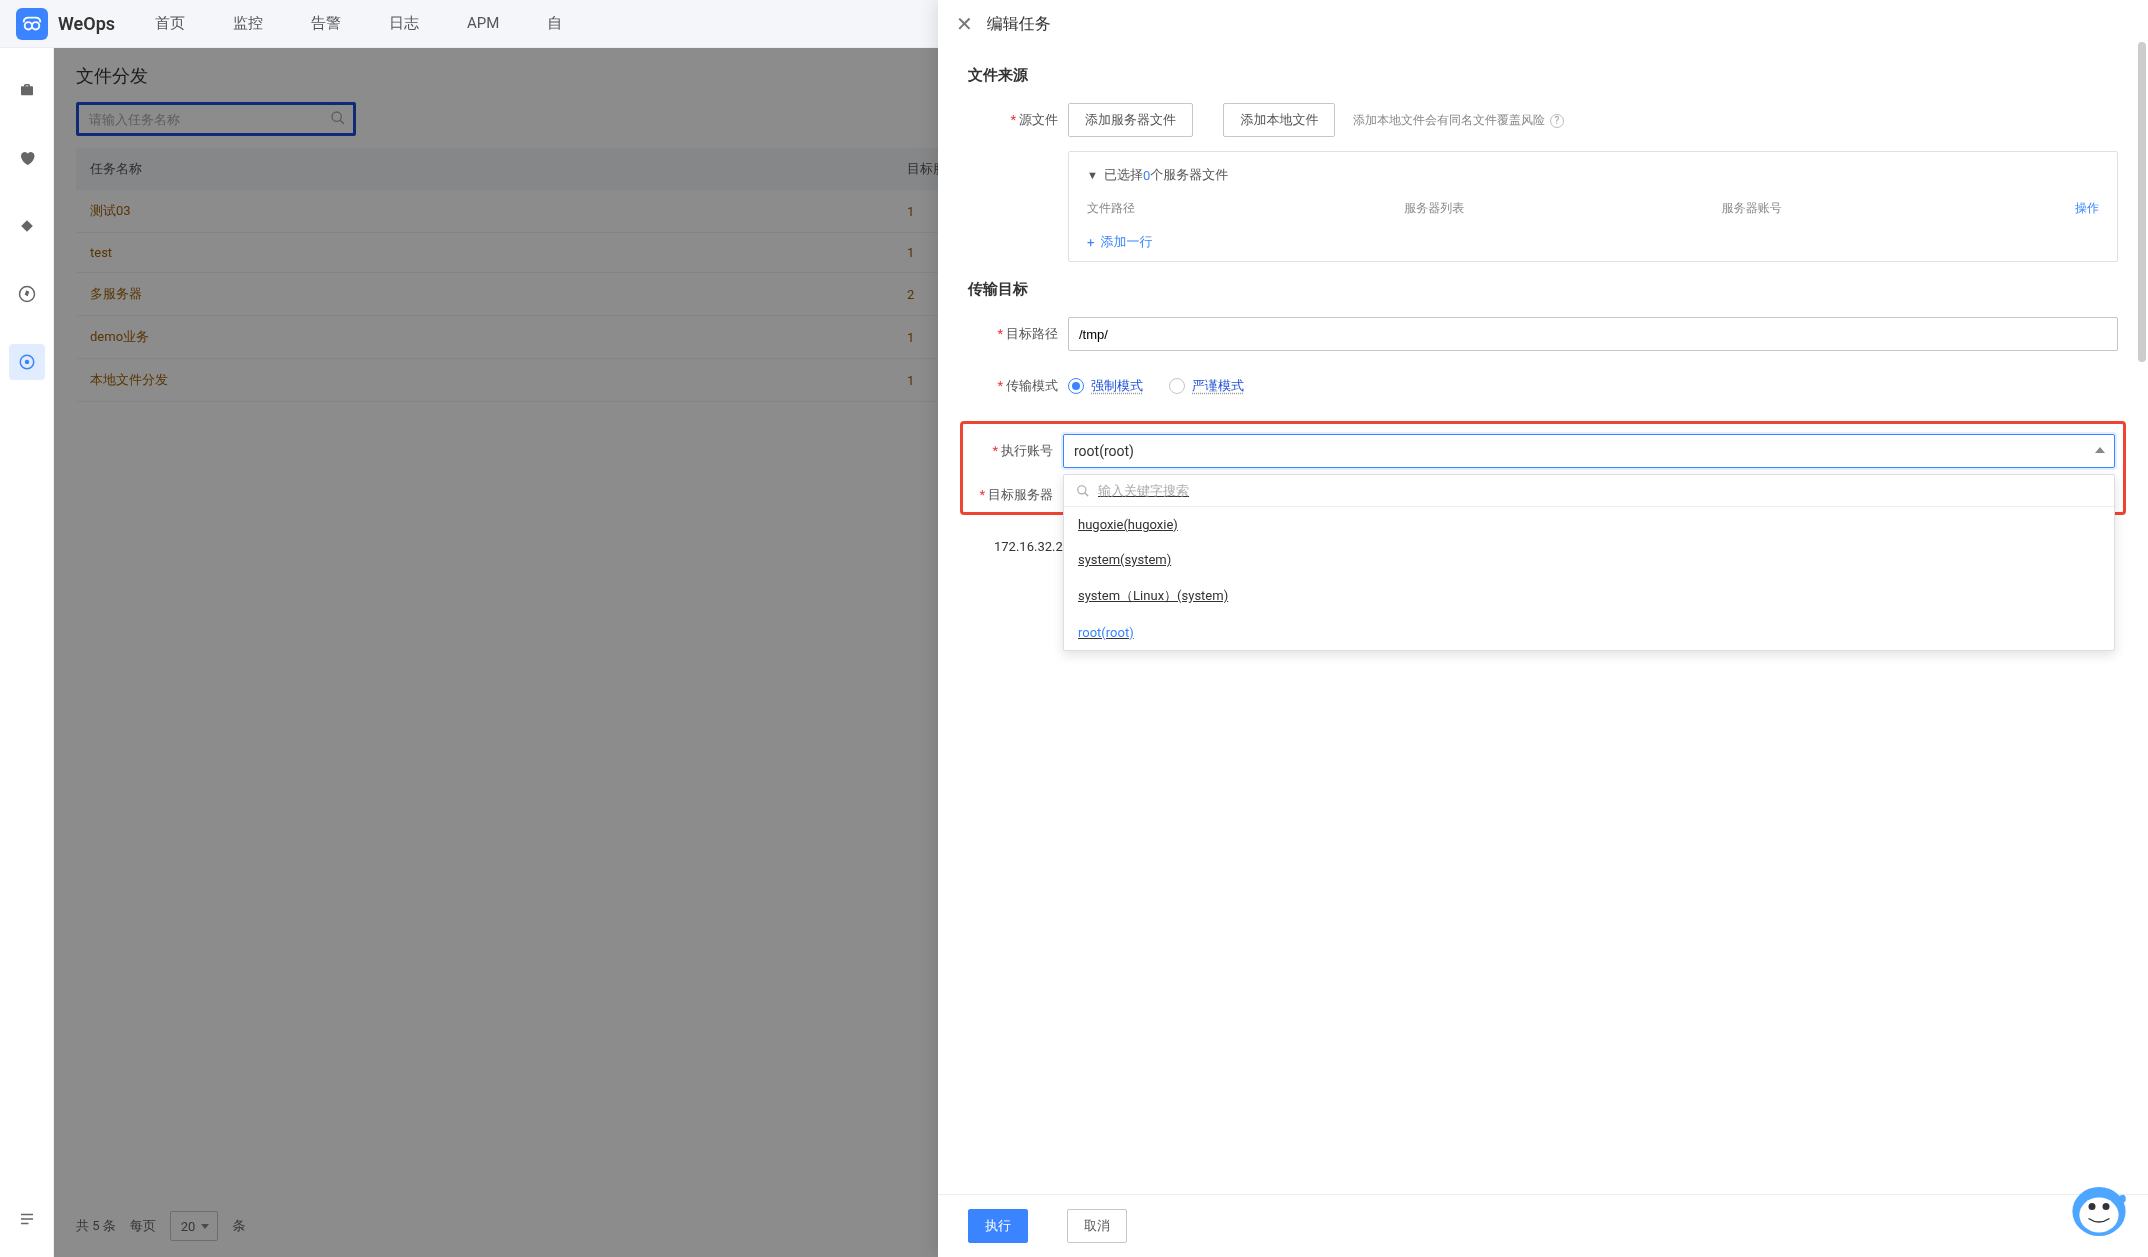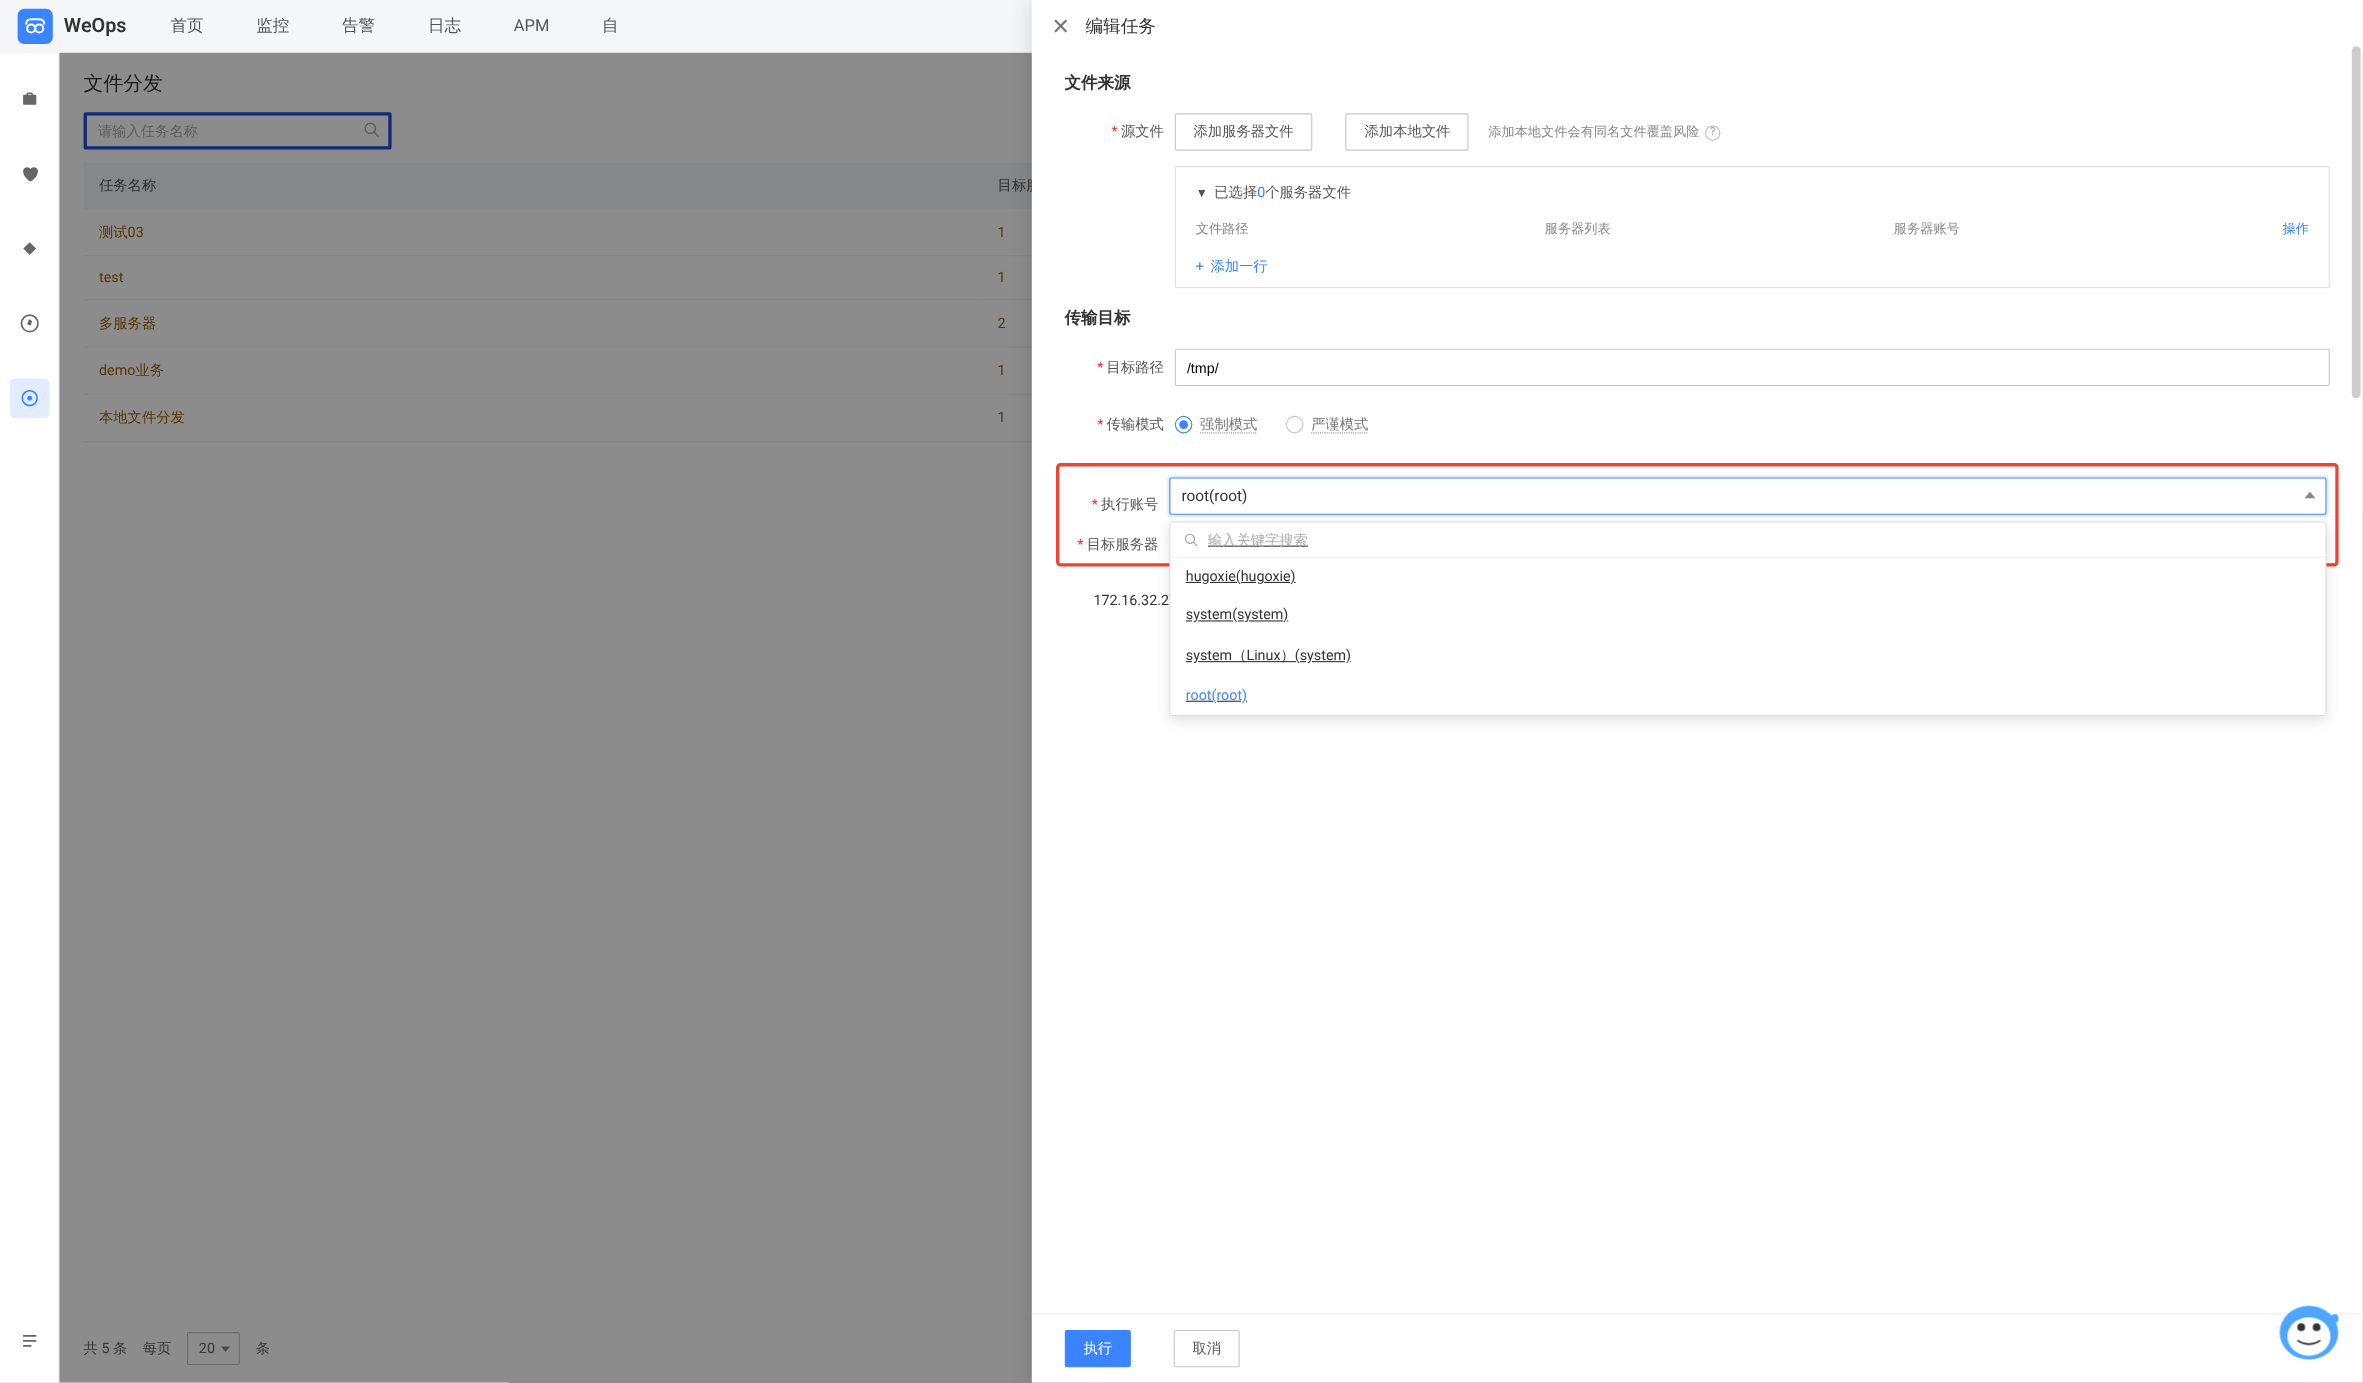--- a/index.html
+++ b/index.html
@@ -70,21 +70,21 @@
     .sel-head .tri { font-size: 11px; margin-right: 6px; }
     .sel-head .cnt { color: #3a84ff; }
     .mini-head { display: flex; font-size: 12px; color: #888; margin-bottom: 10px; }
     .mini-col { flex: 1; }
     .mini-col.act { flex: 0 0 60px; text-align: right; color: #3a84ff; }
     .add-one { color: #3a84ff; font-size: 13px; cursor: pointer; margin-top: 6px; display: inline-flex; align-items: center; gap: 6px; }
     
     input.txt { width: 100%; height: 34px; border: 1px solid #c4c6cc; border-radius: 2px; padding: 0 10px; font-size: 13px; outline: none; }
     
     .radio-group { display: flex; align-items: center; gap: 26px; height: 34px; }
-    .radio-opt { display: inline-flex; align-items: center; gap: 7px; cursor: pointer; font-size: 13px; color: #737373; }
+    .radio-opt { display: inline-flex; align-items: center; gap: 7px; cursor: pointer; font-size: 13px; color: #1d4ed8; }
     .radio-circle { width: 16px; height: 16px; border: 1px solid #c4c6cc; border-radius: 50%; display: inline-flex; align-items: center; justify-content: center; }
     .radio-circle.checked { border-color: #3a84ff; }
     .radio-circle.checked::after { content: ''; width: 8px; height: 8px; border-radius: 50%; background: #3a84ff; }
     .radio-label { text-decoration: underline dotted #999; text-underline-offset: 3px; }
     
     .highlight-area { border: 3px solid #e43; border-radius: 4px; padding: 10px 8px 8px 0; margin: 8px -8px 14px -8px; }
     
     .select-wrap { position: relative; }
     .select-box { border: 1px solid #3a84ff; border-radius: 2px; height: 34px; padding: 0 30px 0 10px; display: flex; align-items: center; cursor: pointer; box-shadow: 0 0 0 2px rgba(58,132,255,0.15); }
     .select-arrow { position: absolute; right: 10px; top: 13px; border-left: 5px solid transparent; border-right: 5px solid transparent; border-bottom: 6px solid #888; }
@@ -283,21 +283,21 @@
           </label>
           <label class="radio-opt">
             <span class="radio-circle"></span>
             <span class="radio-label">严谨模式</span>
           </label>
         </div>
       </div>
     </div>
 
     <div class="highlight-area">
-      <div class="form-row" style="align-items:flex-end;">
+      <div class="form-row" style="">
         <div class="form-label"><span class="req">*</span><span>执行账号</span></div>
         <div class="form-control">
           <div class="select-wrap">
             <div class="select-box">
               <span>root(root)</span>
               <span class="select-arrow"></span>
             </div>
             <div class="dropdown">
               <div class="dd-search">
                 <svg width="14" height="14" viewBox="0 0 24 24" fill="none" stroke="#aaa" stroke-width="2">

